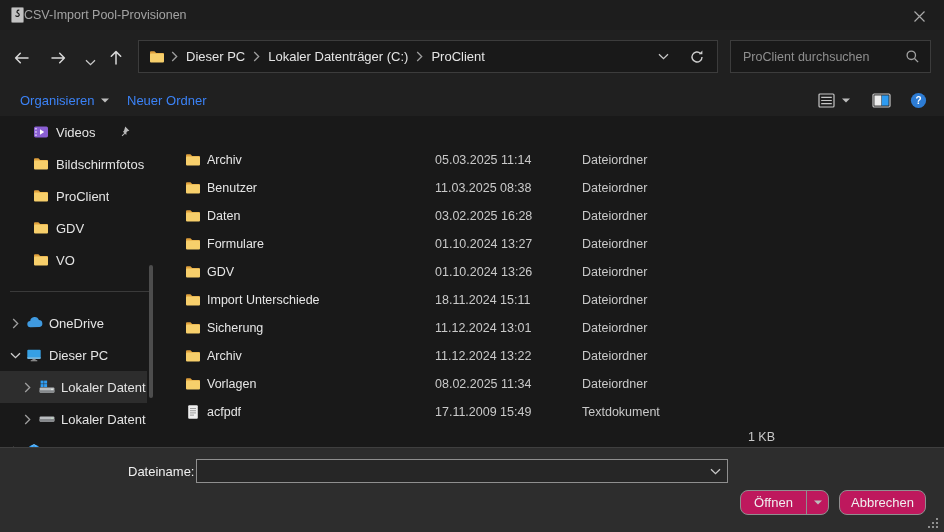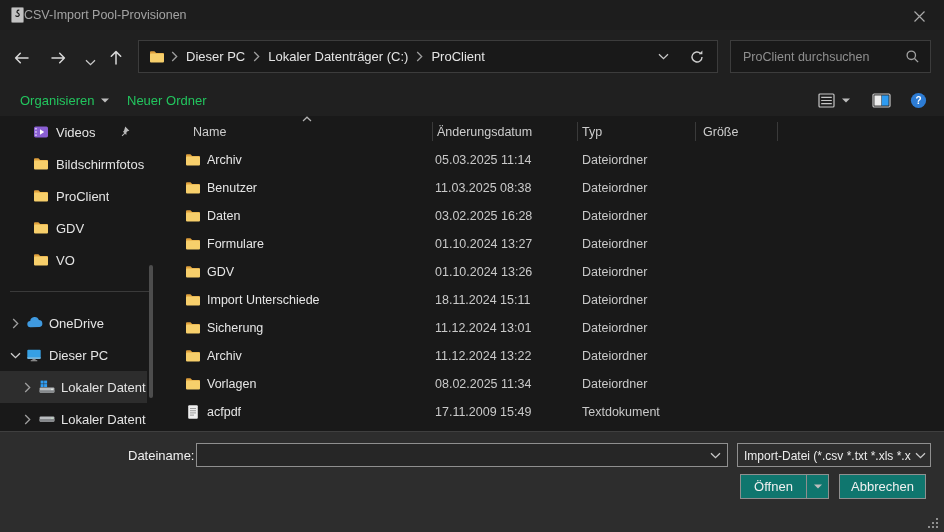--- a/index.html
+++ b/index.html
@@ -20,21 +20,21 @@
   .addr{position:absolute;left:138px;top:10px;width:580px;height:33px;box-sizing:border-box;border:1px solid #3c3c3c;background:#191919;display:flex;align-items:center;padding:0 12px 0 10px;}
   .crumb{font-size:13px;color:#e4e4e4;margin:0 2px;white-space:nowrap;}
   .crumb-sep{margin:0 6px;display:inline-flex;}
   .addr-right{margin-left:auto;display:flex;align-items:center;gap:20px;}
   .search{position:absolute;left:730px;top:10px;width:201px;height:33px;box-sizing:border-box;border:1px solid #3c3c3c;background:#191919;display:flex;align-items:center;padding:0 10px;}
   .search input{flex:1;min-width:0;background:transparent;border:none;outline:none;color:#cfcfcf;font-size:12.5px;font-family:"Liberation Sans",sans-serif;}
   .search input::placeholder{color:#8f8f8f;opacity:1;}
 
   
   .toolbar{position:absolute;top:84px;left:0;right:0;height:32px;background:#202020;}
-  .tb-btn{position:absolute;top:0;height:32px;display:flex;align-items:center;gap:7px;font-size:13px;color:#22c55e;justify-content:flex-end;}
+  .tb-btn{position:absolute;top:0;height:32px;display:flex;align-items:center;gap:7px;font-size:13px;color:#3b82f6;justify-content:flex-end;}
   .tb-organize{left:20px;} .tb-newfolder{left:127px;}
   .tb-view{left:818px;} .tb-preview{left:872px;top:0;} .tb-help{left:910px;top:0;}
 
   
   .content{position:absolute;top:116px;left:0;right:0;bottom:85px;background:#191919;overflow:hidden;}
 
   
   .sidebar{position:absolute;left:0;top:0;width:160px;bottom:0;overflow:hidden;}
   .s-item{width:147px;height:32px;display:flex;align-items:center;font-size:13px;color:#e4e4e4;position:relative;}
   .s-item.selected{background:#2d2d2d;}
@@ -57,29 +57,29 @@
   .sort{position:absolute;left:142px;top:-2px;}
   .rows{position:absolute;top:30px;left:0;right:0;}
   .frow{height:28px;position:relative;font-size:12.5px;}
   .c-icon{position:absolute;left:25px;top:6px;}
   .c-name{position:absolute;left:47px;top:7px;color:#e6e6e6;white-space:nowrap;}
   .c-date{position:absolute;left:275px;top:7px;color:#c9c9c9;}
   .c-type{position:absolute;left:422px;top:7px;color:#c9c9c9;}
   .c-size{position:absolute;left:515px;top:7px;width:100px;text-align:right;color:#c9c9c9;margin-top:25px;}
 
   
-  .footer{position:absolute;left:0;right:0;bottom:0;height:101px;background:#2d2d2d;border-top:1px solid #3f3f3f;box-sizing:border-box;padding-left:20px;}
+  .footer{position:absolute;left:0;right:0;bottom:0;height:85px;background:#2d2d2d;border-top:1px solid #3f3f3f;box-sizing:border-box;padding-left:20px;}
   .fn-label{position:absolute;left:128px;top:16px;font-size:13px;color:#f0f0f0;}
   .fn-combo{position:absolute;left:196px;top:11px;width:532px;height:24px;box-sizing:border-box;border:1px solid #8f8f8f;background:#262626;}
   .fn-combo input{position:absolute;left:0;top:0;width:508px;height:100%;background:transparent;border:none;outline:none;color:#e8e8e8;font-size:12.5px;padding:0 6px;font-family:"Liberation Sans",sans-serif;}
   .fn-chev{position:absolute;right:6px;top:8px;}
   .ft-select{position:absolute;left:737px;top:11px;width:194px;height:24px;box-sizing:border-box;border:1px solid #8f8f8f;background:#2d2d2d;overflow:hidden;}
   .ft-text{position:absolute;left:6px;top:5px;right:16px;font-size:12px;color:#ececec;white-space:nowrap;overflow:hidden;}
   .ft-chev{position:absolute;right:4px;top:8px;}
-  .btn{position:absolute;top:42px;height:25px;box-sizing:border-box;border:1px solid #8f8f8f;border-radius:0;background:#0f766e;font-size:13px;color:#f0f0f0;display:flex;align-items:center;justify-content:center;}
+  .btn{position:absolute;top:42px;height:25px;box-sizing:border-box;border:1px solid #8f8f8f;border-radius:8px;background:#be185d;font-size:13px;color:#f0f0f0;display:flex;align-items:center;justify-content:center;}
   .btn-open{left:740px;width:89px;padding:0;}
   .open-main{flex:1;text-align:center;}
   .open-arrow{width:21px;height:100%;border-left:1px solid #8f8f8f;display:flex;align-items:center;justify-content:center;}
   .btn-cancel{left:839px;width:87px;}
   .grip{position:absolute;right:6px;bottom:4px;line-height:0;}
 </style>
 </head>
 <body>
 
 <div class="window">
@@ -372,32 +372,20 @@
                 <path d="M1.6 8h12.8" stroke="#7cc3f7" stroke-width="0.9"></path>
               </svg>
             </span>
             <span class="s-label">Netzwerk</span>
           </div>
         </div>
       <div class="scroll-thumb"></div>
     </div>
 
     <div class="list">
-      <div class="lheader">
-        <span class="ic sort">
-            <svg width="10" height="6" viewBox="0 0 10 6">
-              <path d="M1 5 5 1.2 9 5" fill="none" stroke="#b3b3b3" stroke-width="1.2"></path>
-            </svg>
-          </span>
-        <span id="hcells"><span class="hcell hc0">Name</span><span class="hcell hc1">Änderungsdatum</span><span class="hcell hc2">Typ</span><span class="hcell hc3">Größe</span></span>
-        <span class="hdiv hd0"></span>
-        <span class="hdiv hd1"></span>
-        <span class="hdiv hd2"></span>
-        <span class="hdiv hd3"></span>
-      </div>
       <div class="rows" id="rows">
           <div class="frow">
             <span class="ic c-icon">
               <svg width="16" height="16" viewBox="0 0 16 16">
                 <path d="M1 3.4c0-.7.5-1.2 1.2-1.2h3.2l1.8 1.8h6.6c.7 0 1.2.5 1.2 1.2v.8H1z" fill="#dfa03c"></path>
                 <rect x="1" y="4.6" width="14" height="9" rx="1.1" fill="#f7cf6b"></rect>
               </svg>
             </span>
             <span class="c-name">Archiv</span>
             <span class="c-date">05.03.2025 11:14</span>
@@ -519,28 +507,20 @@
           </div>
         </div>
     </div>
   </div>
 
   <div class="footer">
     <span class="fn-label">Dateiname:</span>
     <div class="fn-combo">
       <input value="" style="">
       <span class="ic fn-chev">
-          <svg width="11" height="7" viewBox="0 0 11 7">
-            <path d="M1 1.2 5.5 5.7 10 1.2" fill="none" stroke="#c9c9c9" stroke-width="1.3"></path>
-          </svg>
-        </span>
-    </div>
-    <div class="ft-select">
-      <span class="ft-text">Import-Datei (*.csv *.txt *.xls *.x</span>
-      <span class="ic ft-chev">
           <svg width="11" height="7" viewBox="0 0 11 7">
             <path d="M1 1.2 5.5 5.7 10 1.2" fill="none" stroke="#c9c9c9" stroke-width="1.3"></path>
           </svg>
         </span>
     </div>
     <div class="btn btn-open">
       <span class="open-main">Öffnen</span>
       <span class="open-arrow">
           <span class="ic">
             <svg width="8" height="5" viewBox="0 0 8 5">

